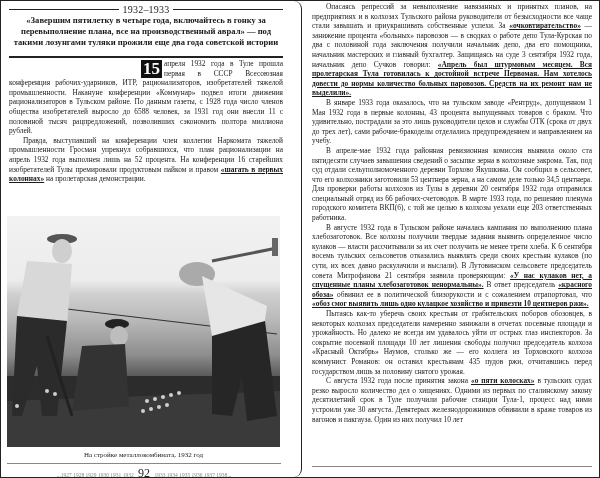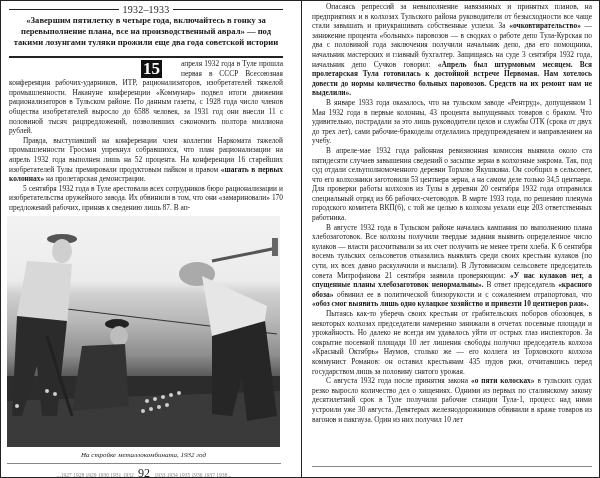--- a/index.html
+++ b/index.html
@@ -1,48 +1,48 @@
 <!DOCTYPE html>
 <html><head>
 <meta charset="utf-8">
 <style>
   html, body { margin: 0; padding: 0; background: #fff; }
   body { width: 600px; height: 478px; overflow: hidden; position: relative;
          font-family: "Liberation Serif", "DejaVu Serif", serif; color: #1a1a1a; }
   .spread { position: absolute; left: 0; top: 0; width: 598px; height: 476px;
             border: 1px solid #222; box-sizing: content-box; }
-  .page { position: absolute; top: 0; height: 476px; }
+  .page { position: absolute; top: 0; height: 476px; border-radius: 8px; }
   .page-left { left: 0; width: 300px; border-right: 1px solid #222; }
   .page-right { left: 301px; width: 297px; }
 
   
   .era-row { position: absolute; left: 8px; top: 2px; width: 274px; height: 12px;
              display: flex; align-items: center; }
   .era-row .rule { flex: 1; height: 1px; background: #222; }
   .era-row .era { font-size: 10px; padding: 0 4px; letter-spacing: 0.2px; }
   .headline { position: absolute; left: 8px; top: 14px; width: 274px;
               text-align: center; font-weight: bold; font-size: 8.6px; line-height: 10.8px; }
   .head-rule { position: absolute; left: 8px; top: 55px; width: 274px; height: 1.5px; background: #222; }
 
   .col { position: absolute; font-size: 7.4px; line-height: 9.6px; text-align: justify; }
   .left-text { left: 8px; top: 58px; width: 274px; }
   .right-text { left: 10px; top: 1px; width: 280px; }
   .col p { margin: 0; text-indent: 14px; }
   .col p.noindent { text-indent: 0; }
   .dropcap { float: left; background: #111; color: #fff; font-size: 17px; line-height: 18px;
-             padding: 0 2px; margin: 1px 19px 0 132px; font-weight: bold; }
-  b { font-weight: bold; }
+             padding: 0 2px; margin: 1px 2px 0 132px; font-weight: bold; }
+  b { font-weight: bold; text-decoration: underline; }
 
   
   .photo { position: absolute; left: 6px; top: 215px; width: 273px; height: 231px;
            background: linear-gradient(180deg, #f2f2f2 0%, #ececec 28%, #cfcfcf 34%, #b9b9b9 45%, #8e8e8e 60%, #4a4a4a 72%, #2e2e2e 100%);
            overflow: hidden; }
   .photo svg { position: absolute; left: 0; top: 0; }
   .caption { position: absolute; left: 6px; top: 450px; width: 273px; text-align: center;
-             font-style: italic; font-size: 7px; }
+             font-size: 7px; }
   .foot-rule { position: absolute; left: 6px; top: 462px; width: 274px; height: 1px; background: #888; }
   .foot-left { position: absolute; left: 6px; top: 465px; width: 274px; text-align: center;
                font-size: 5.5px; color: #888; white-space: nowrap; }
   .foot-left .pg { font-size: 12px; color: #222; padding: 0 3px; }
 
   .foot-rule-r { position: absolute; left: 10px; top: 465px; width: 280px; height: 1px; background: #888; }
   .foot-right { position: absolute; left: 10px; top: 466px; width: 280px; font-size: 5.8px; color: #888;
                 display: flex; justify-content: space-between; align-items: baseline; }
   .foot-right .pg { font-size: 9px; color: #222; }
 </style>
@@ -56,21 +56,20 @@
       <span class="rule"></span>
       <span class="era">1932–1933</span>
       <span class="rule"></span>
     </div>
     <div class="headline">«Завершим пятилетку в четыре года, включайтесь в гонку за перевыполнение плана, все на производственный аврал» — под такими лозунгами туляки прожили еще два года советской истории</div>
     <div class="head-rule"></div>
 
     <div class="col left-text">
       <p class="noindent"><span class="dropcap">15</span><span>апреля 1932 года в Туле прошла первая в СССР Всесоюзная конференция рабочих-ударников, ИТР, рационализаторов, изобретателей тяжелой промышленности. Накануне конференции «Коммунар» подвел итоги движения рационализаторов в Тульском районе. По данным газеты, с 1928 года число членов общества изобретателей выросло до 6588 человек, за 1931 год они внесли 11 с половиной тысяч рацпредложений, позволивших сэкономить полтора миллиона рублей.</span></p>
       <p><span>Правда, выступавший на конференции член коллегии Наркомата тяжелой промышленности Гросман упрекнул собравшихся, что план рационализации на апрель 1932 года выполнен лишь на 52 процента. На конференции 16 старейших изобретателей Тулы премировали продуктовым пайком и правом </span><b>«шагать в первых колоннах»</b><span> на пролетарская демонстрации.</span></p>
-      <p>5 сентября 1932 года в Туле арестовали всех сотрудников бюро рационализации и изобретательства оружейного завода. Их обвинили в том, что они «замариновали» 170 предложений рабочих, приняв к сведению лишь 87. В ап-</p>
     </div>
 
     <div class="photo">
       <svg width="273" height="231" viewBox="0 0 273 231">
 
         <line x1="60" y1="93" x2="270" y2="118" stroke="#333" stroke-width="1.2"></line>
         <rect x="0" y="160" width="273" height="71" fill="#2c2c2c"></rect>
         <polygon points="0,185 273,175 273,231 0,231" fill="#3a3a3a"></polygon>
 
         <ellipse cx="55" cy="23" rx="15" ry="5" fill="#555"></ellipse>

